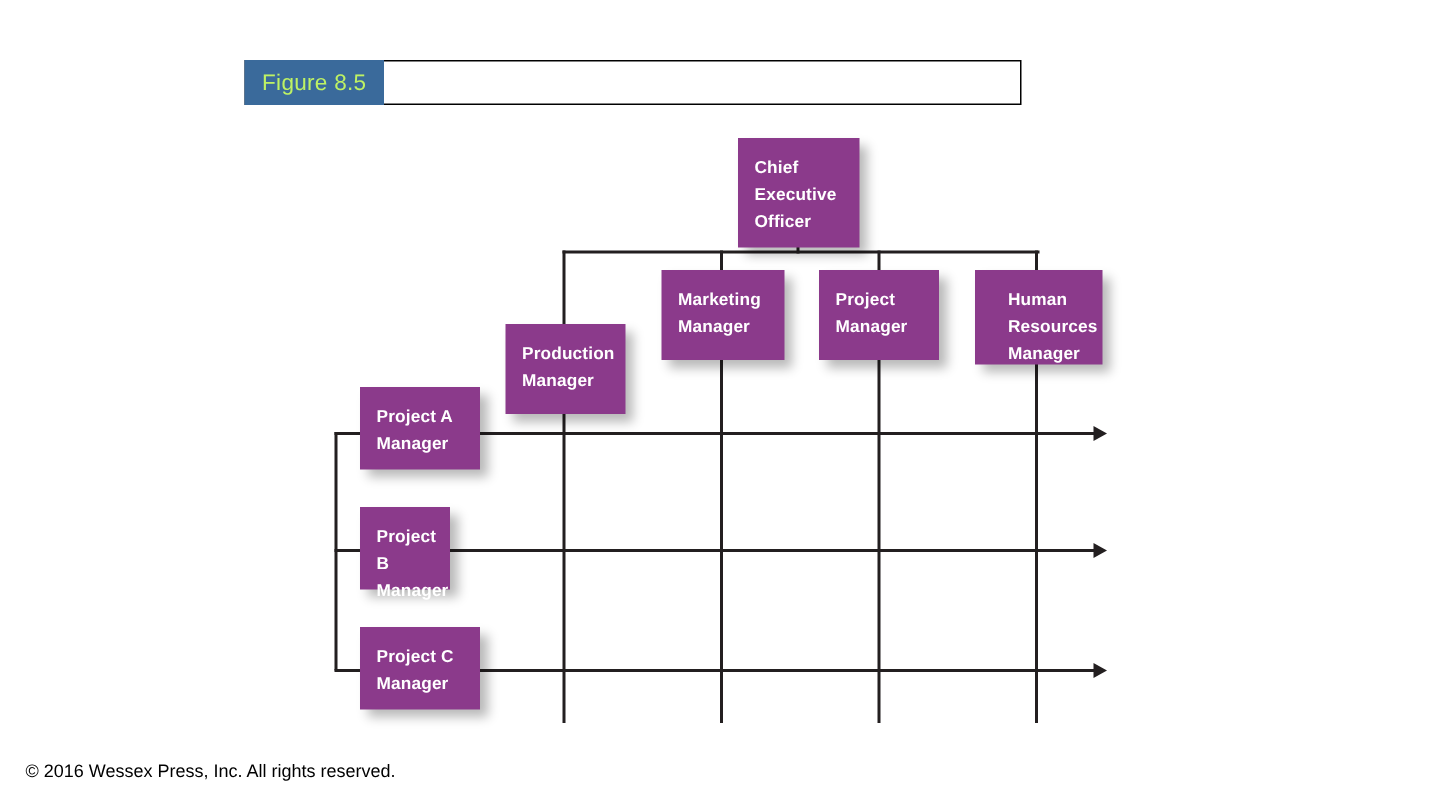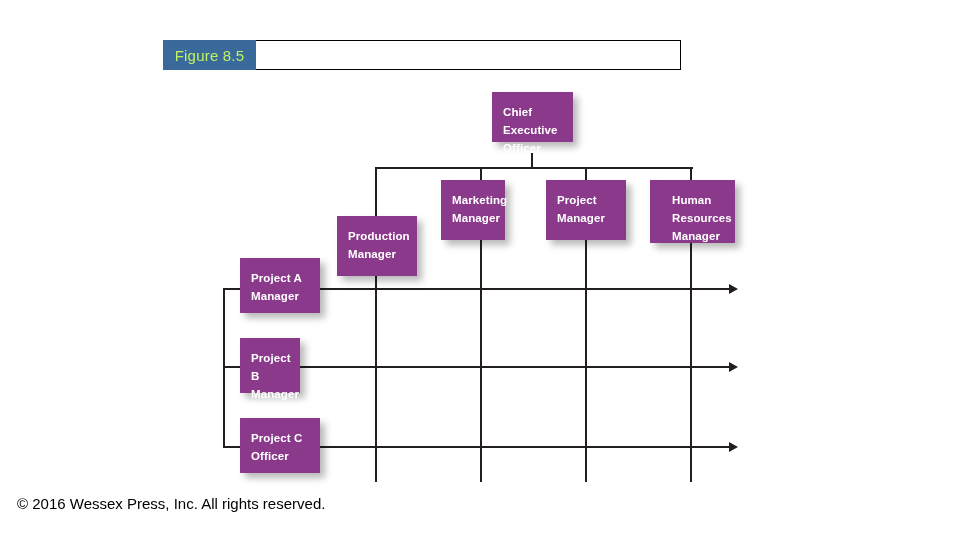--- a/index.html
+++ b/index.html
@@ -75,37 +75,37 @@
   }
   .node-label {
     color: #ffffff;
     font-size: 11.5px;
     font-weight: bold;
     line-height: 15px;
     white-space: pre-line;
     letter-spacing: .1px;
   }
 
-  #ceo-box      { left: 492px; top: 92px;  width: 81px;  height: 50px; }
+  #ceo-box      { left: 492px; top: 92px;  width: 81px;  height: 73px; }
 
   #prod-box     { left: 337px; top: 180px; width: 80px;  height: 60px; margin-top: 36px; }
-  #mktg-box     { left: 441px; top: 180px; width: 64px;  height: 60px; }
+  #mktg-box     { left: 441px; top: 180px; width: 82px;  height: 60px; }
   #fin-box      { left: 546px; top: 180px; width: 80px;  height: 60px; }
   #hr-box       { left: 650px; top: 180px; width: 85px;  height: 63px; padding-left: 22px; }
 
   #proj-a-box   { left: 240px; top: 258px; width: 80px;  height: 55px; }
   #proj-b-box   { left: 240px; top: 338px; width: 60px;  height: 55px; }
   #proj-c-box   { left: 240px; top: 418px; width: 80px;  height: 55px; }
 
   
   #footer {
     position: absolute;
-    left: 17px; top: 495px;
+    left: 17px; top: 507px;
     color: #000000;
-    font-size: 15px;
+    font-size: 12px;
     white-space: nowrap;
     text-align: right;
   }
 </style>
 </head>
 <body>
 
 <div id="slide">
 
   <div id="title-bar"></div>
@@ -165,18 +165,18 @@
 Manager</span>
   </div>
 
   <div class="node" id="proj-b-box">
     <span class="node-label">Project B
 Manager</span>
   </div>
 
   <div class="node" id="proj-c-box">
     <span class="node-label">Project C
-Officer</span>
+Manager</span>
   </div>
 
   <div id="footer">© 2016 Wessex Press, Inc.  All rights reserved.</div>
 
 </div>
 
 </body></html>

